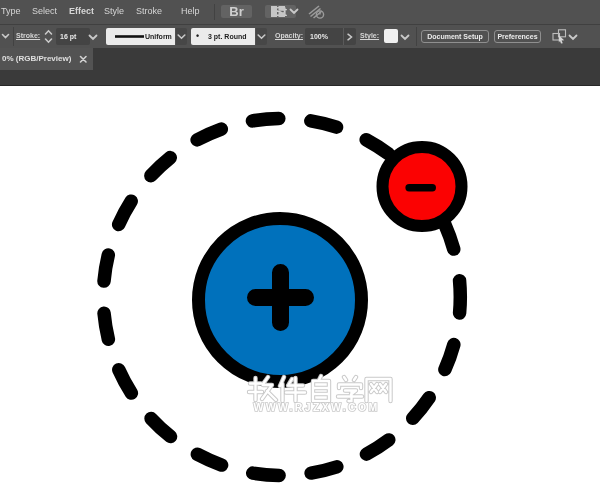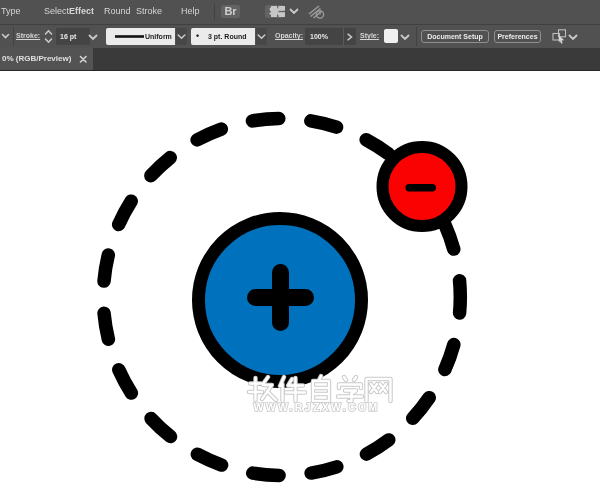--- a/index.html
+++ b/index.html
@@ -3,38 +3,38 @@
 <meta charset="utf-8">
 <style>
   html,body{margin:0;padding:0;}
   body{width:600px;height:489px;overflow:hidden;position:relative;background:#fff;
        font-family:"Liberation Sans",sans-serif;}
   .abs{position:absolute;}
   
   #menubar{left:0;top:0;width:600px;height:24px;background:#515151;}
   .mi{position:absolute;top:6px;font-size:9px;color:#d6d6d6;}
   .vsep{position:absolute;background:#424242;width:1px;}
-  .icbox{position:absolute;top:5px;width:19px;height:13px;background:#636363;
-         border-radius:2px;color:#cfcfcf;font-size:11px;font-weight:bold;
+  .icbox{position:absolute;top:5px;width:31px;height:13px;background:#636363;
+         border-radius:2px;color:#cfcfcf;font-size:13px;font-weight:bold;
          text-align:center;line-height:13px;}
   
   #ctrlbar{left:0;top:24px;width:600px;height:24px;background:#515151;
            border-top:1px solid #404040;box-sizing:border-box;}
   .lbl{position:absolute;top:7px;font-size:7px;font-weight:bold;color:#d5d5d5;
        text-decoration:underline;}
   .dfield{position:absolute;top:3px;height:17px;background:#444444;
           border-radius:2px;color:#e9e9e9;font-size:7px;font-weight:bold;line-height:17px;}
   .wcombo{position:absolute;top:3px;height:17px;background:#ebebeb;
           border-radius:2px 0 0 2px;color:#1c1c1c;font-size:7px;font-weight:bold;line-height:17px;}
   .dbtn{position:absolute;top:3px;height:17px;background:#474747;border-radius:0 2px 2px 0;}
   .btn{position:absolute;top:5px;height:13px;border:1px solid #8f8f8f;
        border-radius:3px;color:#ededed;font-size:7px;font-weight:bold;line-height:12px;
        text-align:center;box-sizing:border-box;}
   
-  #tabbar{left:0;top:48px;width:600px;height:23px;background:#3a3a3a;
+  #tabbar{left:0;top:48px;width:600px;height:38px;background:#3a3a3a;
           border-bottom:1px solid #272727;box-sizing:border-box;padding-left:37px;}
   #tab{position:absolute;left:0;top:0;width:93px;height:22px;background:#535353;
        color:#e0e0e0;font-size:8px;font-weight:bold;line-height:22px;}
   svg{position:absolute;left:0;top:0;}
 </style>
 </head>
 <body>
 <svg class="abs" width="600" height="489" viewBox="0 0 600 489">
 
   <circle cx="281.8" cy="297" r="178.5" fill="none" stroke="#000" stroke-width="13.5" stroke-linecap="round" stroke-dasharray="26.5 32.2" stroke-dashoffset="10.5"></circle>
@@ -62,23 +62,23 @@
   </defs>
   <g stroke-linecap="round" stroke-linejoin="round">
     <use href="#wmp" stroke="#c9c9c9" stroke-width="4.4"></use>
     <use href="#wmp" stroke="#ffffff" stroke-width="2.4"></use>
   </g>
   <text x="316.5" y="410.5" text-anchor="middle" font-family="Liberation Sans, sans-serif" font-size="10.5" font-weight="bold" letter-spacing="2.35" fill="#ffffff" stroke="#cbcbcb" stroke-width="1.7" paint-order="stroke" style="paint-order:stroke;">WWW.RJZXW.COM</text>
 </svg>
 
 <div id="menubar" class="abs">
   <span class="mi" style="left:1px;">Type</span>
-  <span class="mi" style="left:44px;">Select</span>
+  <span class="mi" style="left:32px;">Select</span>
   <span class="mi" style="left:69px;font-weight:bold;">Effect</span>
-  <span class="mi" style="left:104px;">Round</span>
+  <span class="mi" style="left:104px;">Style</span>
   <span class="mi" style="left:136px;">Stroke</span>
   <span class="mi" style="left:181px;text-align:right;">Help</span>
   <div class="vsep" style="left:214px;top:4px;height:16px;"></div>
   <div class="icbox" style="left:221px;">Br</div>
   <div class="icbox" style="left:265px;">St</div>
   <svg style="left:271px;top:6px;" width="14" height="11" viewBox="0 0 14 11">
     <rect x="0" y="0" width="6" height="11" fill="#c6c6c6"></rect>
     <rect x="7.5" y="0" width="6.5" height="4.8" fill="#c6c6c6"></rect>
     <rect x="7.5" y="6.2" width="6.5" height="4.8" fill="#c6c6c6"></rect>
   </svg>

